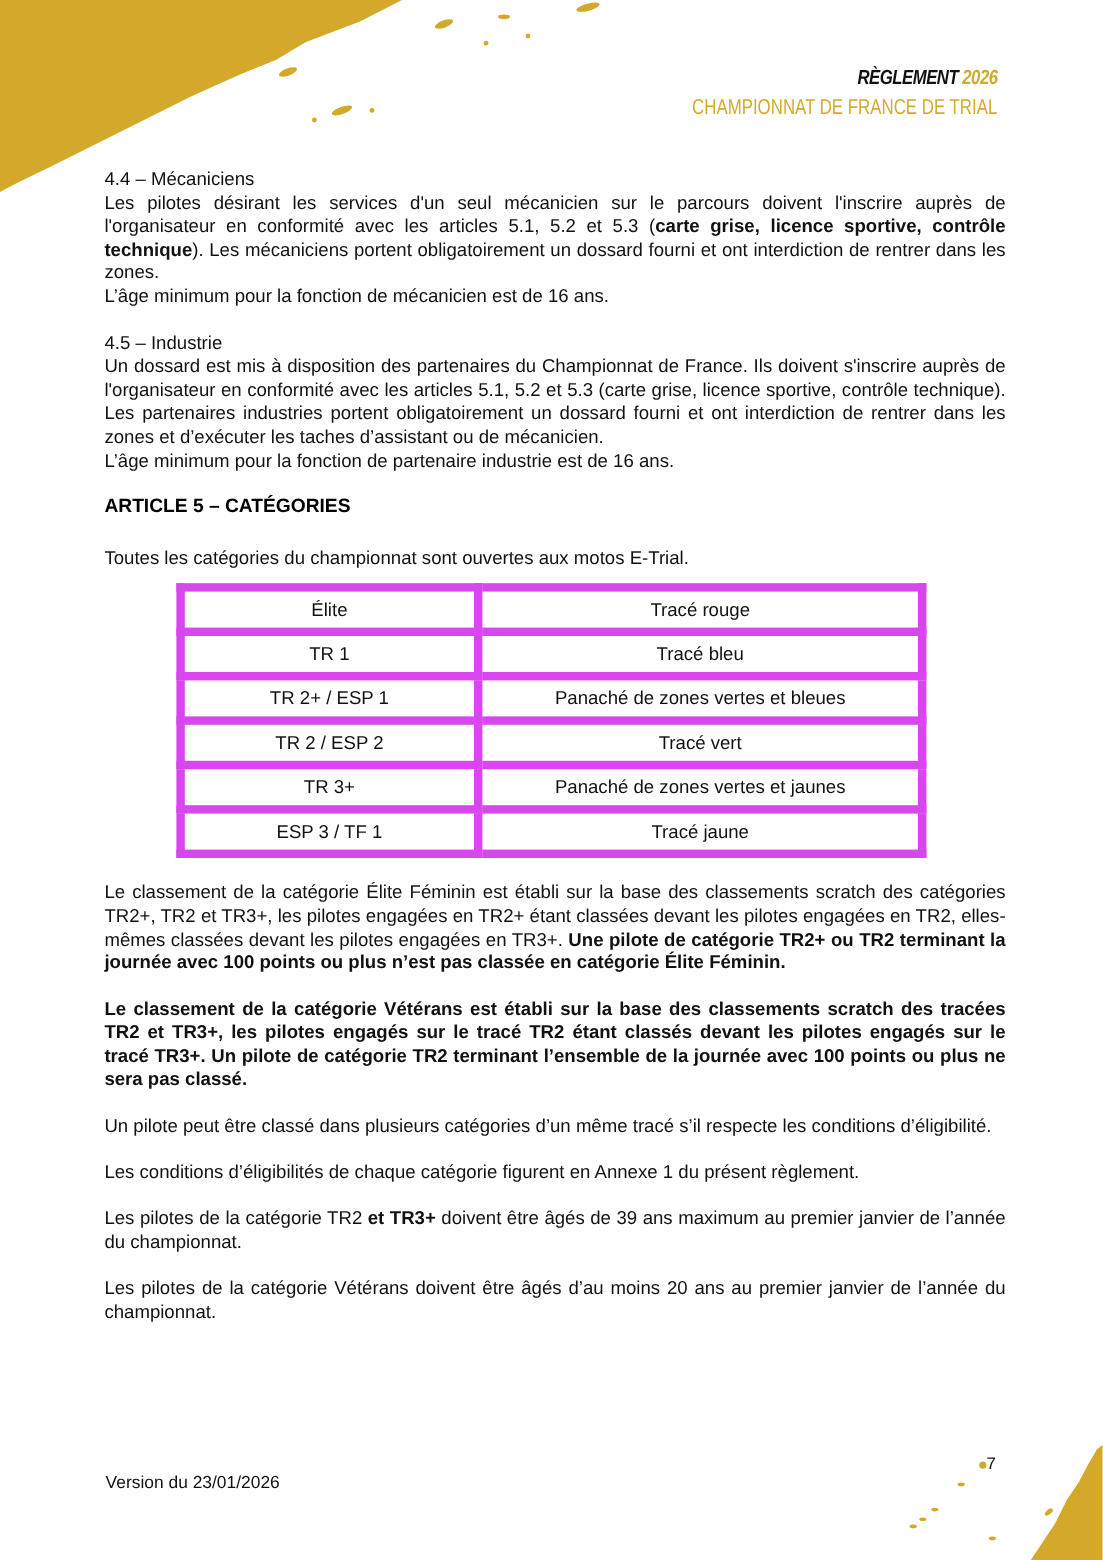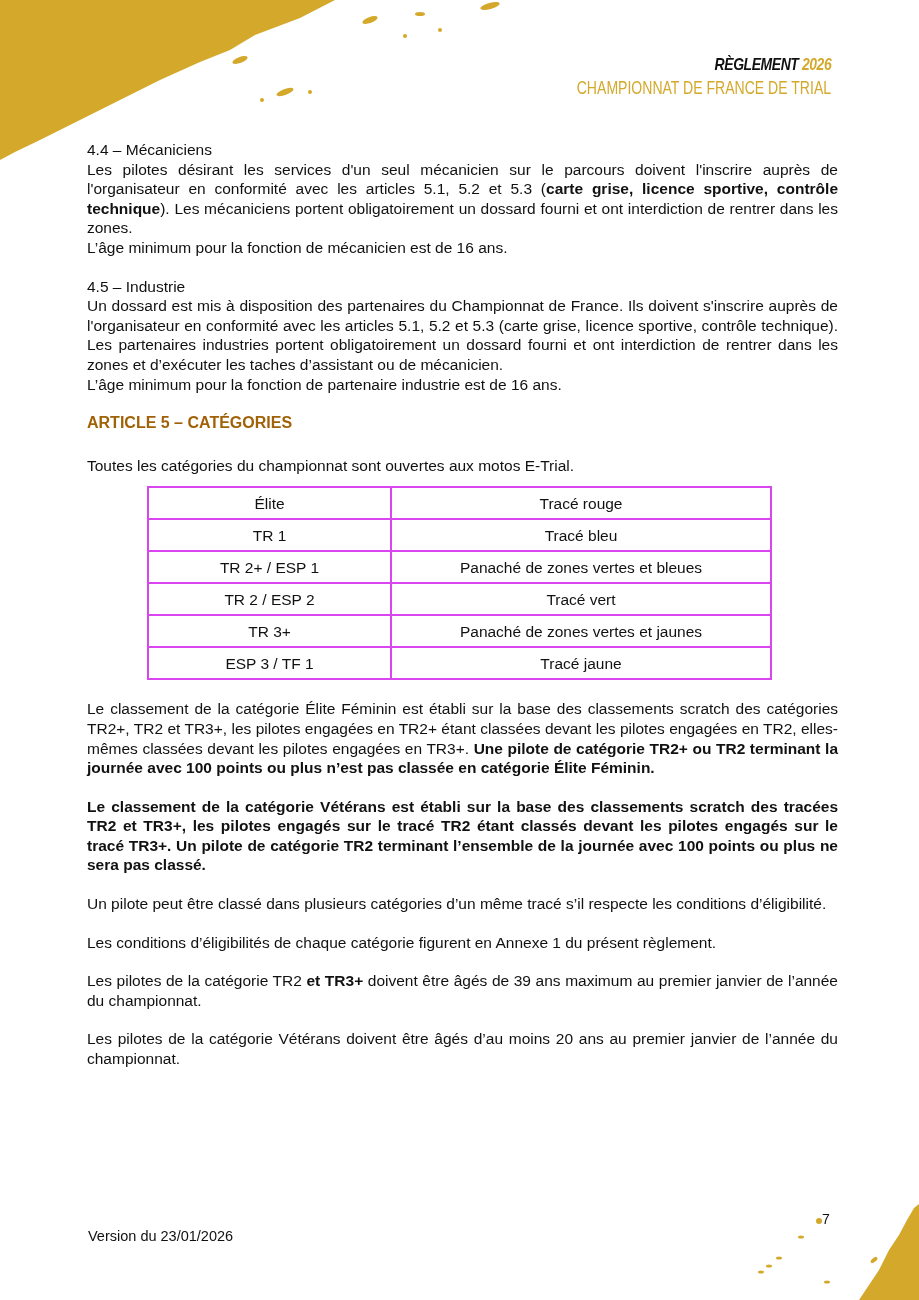--- a/index.html
+++ b/index.html
@@ -11,23 +11,23 @@
   .deco-tl { position: absolute; left: 0; top: 0; width: 540px; height: 170px; }
   .deco-br { position: absolute; right: 0; bottom: 0; width: 220px; height: 110px; }
   .header { position: absolute; right: 88px; top: 56px; text-align: right; line-height: 1; }
   .header .l1 { font-family: "Liberation Sans Narrow", "Liberation Sans", sans-serif; font-weight: bold; font-style: italic; font-size: 17px; letter-spacing: -0.5px; transform: scaleX(0.82); transform-origin: right; display: inline-block; }
   .header .l1 .year { color: #d4a92b; }
   .header .l2 { margin-top: 6px; font-size: 18px; color: #d4a92b; transform: scaleX(0.78); transform-origin: right; display: block; white-space: nowrap; }
   .content { position: absolute; left: 87px; top: 140px; width: 751px; font-size: 15.5px; line-height: 19.6px; }
   .content p { margin: 0; text-align: justify; }
   .h { font-weight: normal; margin: 0 0 12px 0; font-size: 15.5px; }
   .gap { height: 19px; }
-  .article { color: #a16207; font-weight: bold; font-size: 16px; margin: 0; }
+  .article { color: #000000; font-weight: bold; font-size: 16px; margin: 0; }
   table { border-collapse: collapse; margin-left: 60px; width: 625px; font-size: 15.5px; }
-  td { border: 2px solid #d946ef; height: 30px; text-align: center; padding: 0; }
+  td { border: 7px solid #d946ef; height: 30px; text-align: center; padding: 0; }
   td:first-child { width: 241px; }
   .footer-ver { position: absolute; left: 88px; top: 1228px; font-size: 14.5px; }
   .pagenum { position: absolute; left: 822px; top: 1211px; font-size: 14px; }
 </style>
 </head>
 <body>
 
 <svg class="deco-tl" viewBox="0 0 540 170">
   <path d="M0 0 L335 0 L300 18 L255 35 L230 50 L200 62 L160 80 L130 95 L100 110 L70 125 L40 140 L15 152 L0 160 Z" fill="#d4a92b"></path>
   <ellipse cx="370" cy="20" rx="8" ry="3" fill="#d4a92b" transform="rotate(-20 370 20)"></ellipse>

